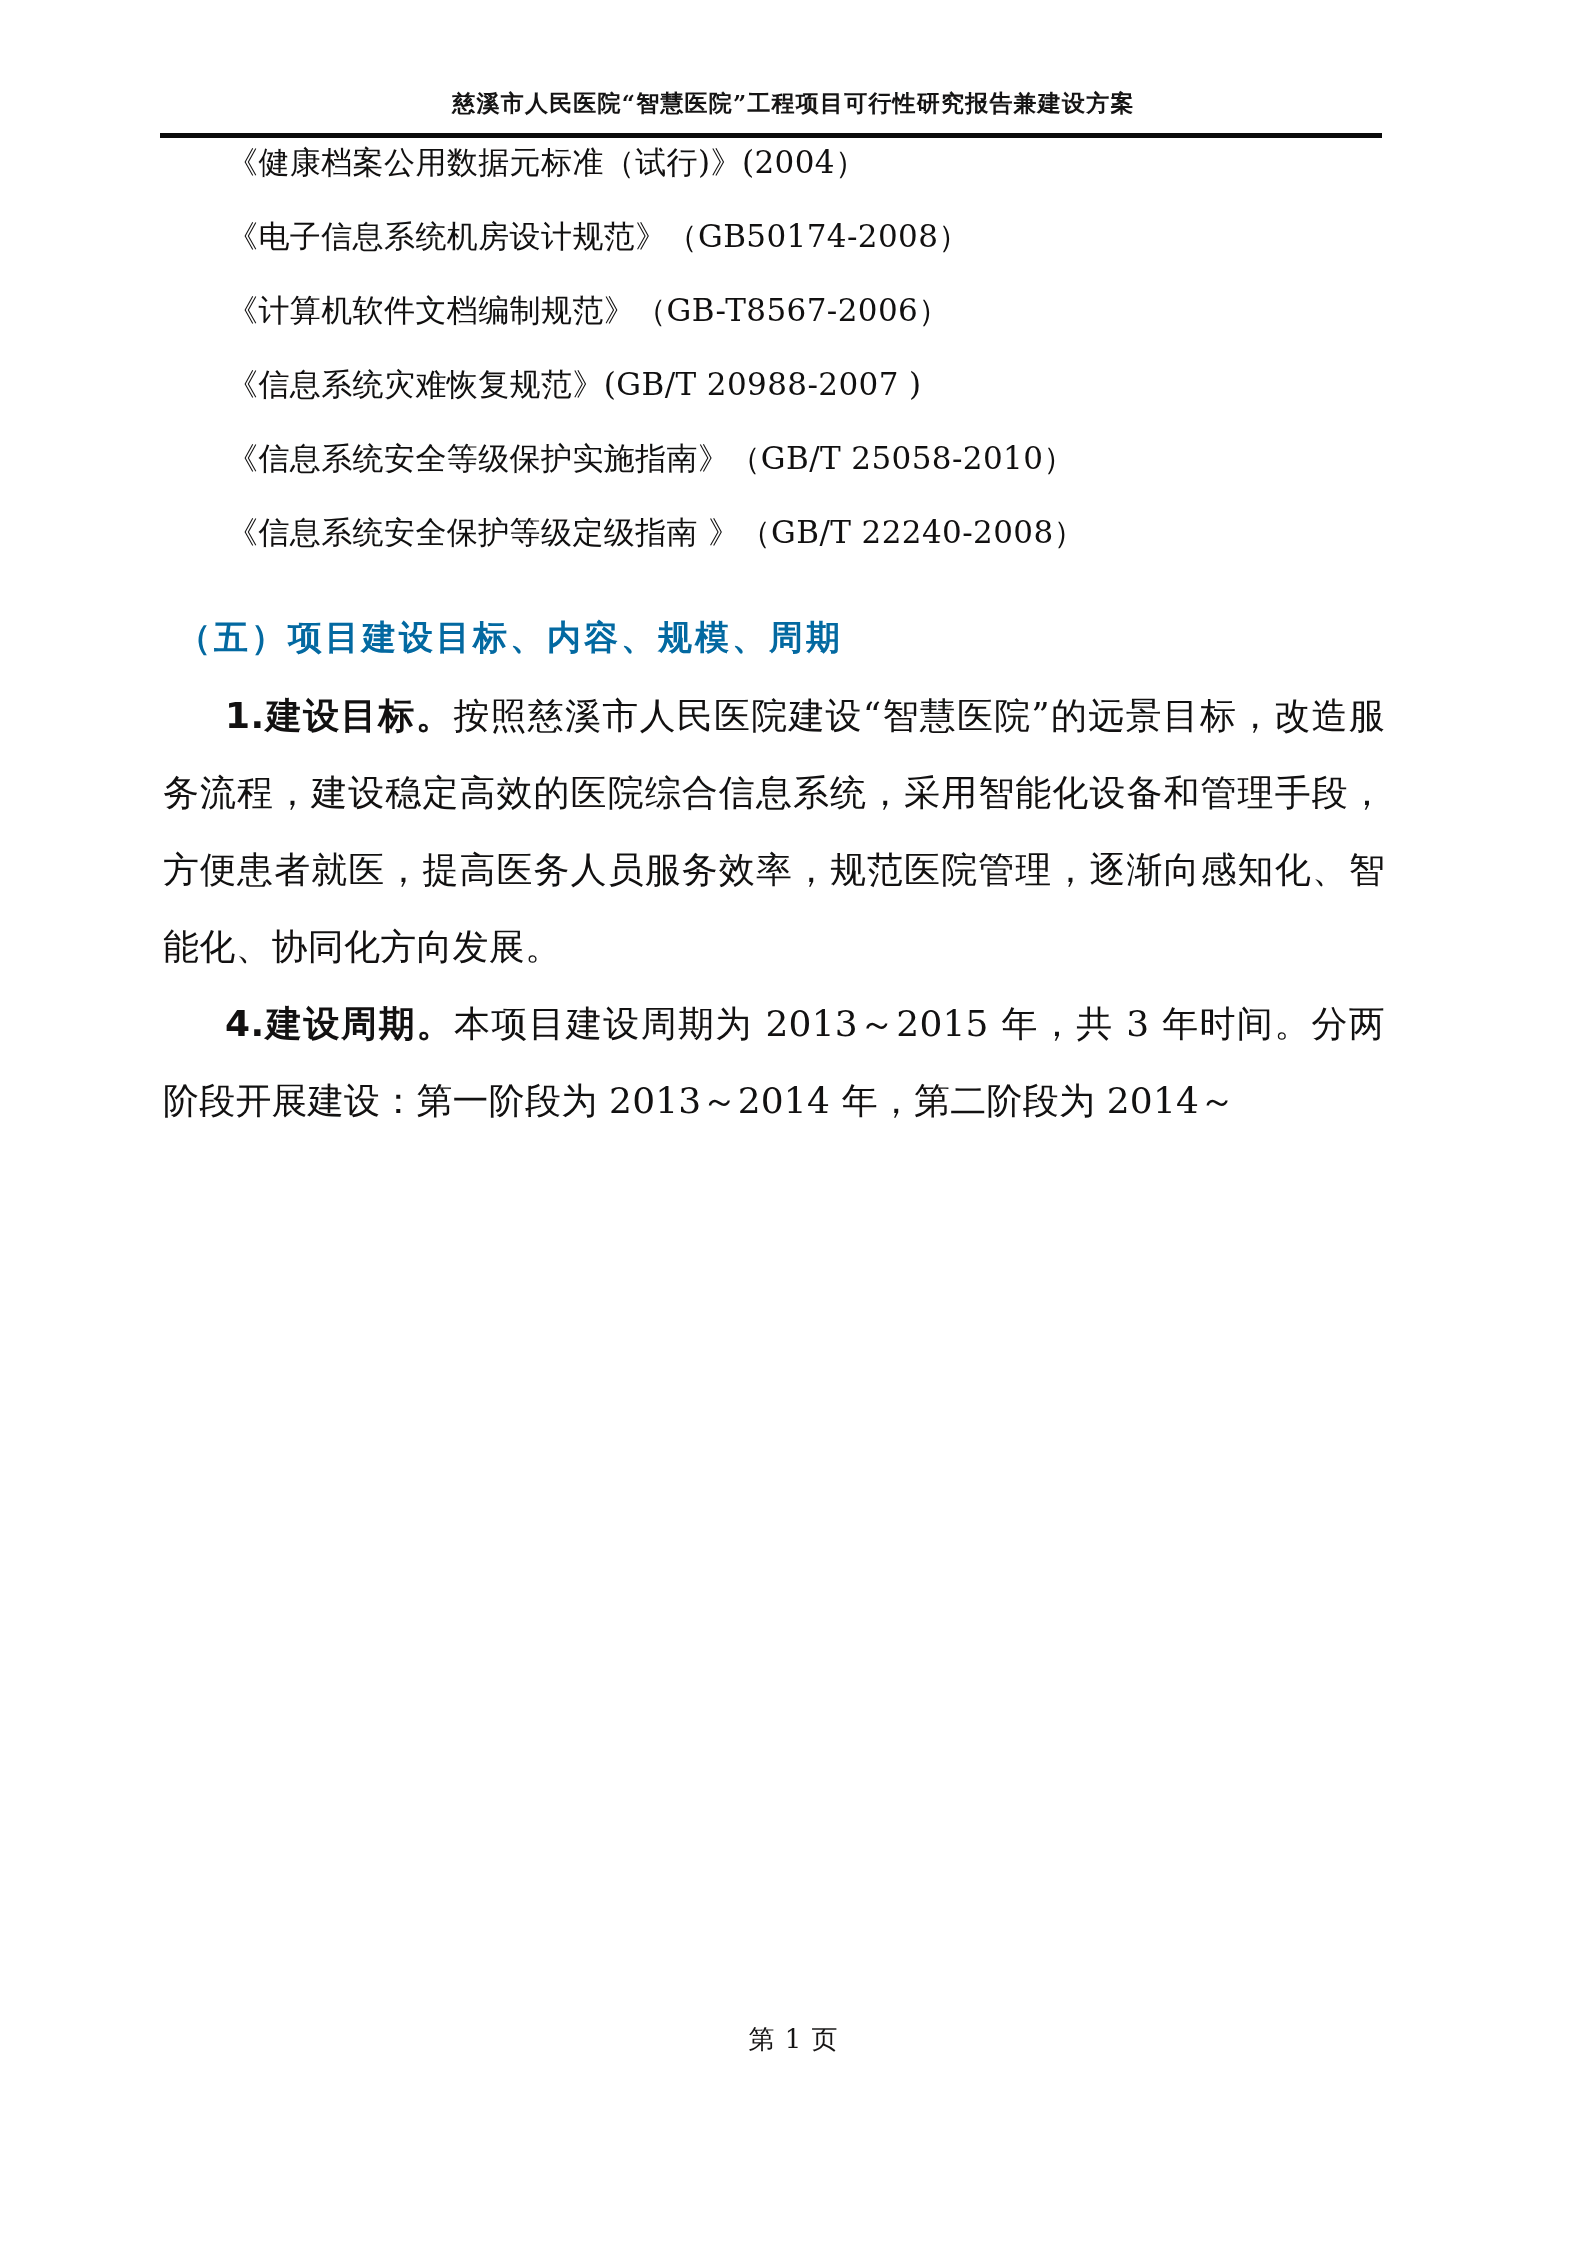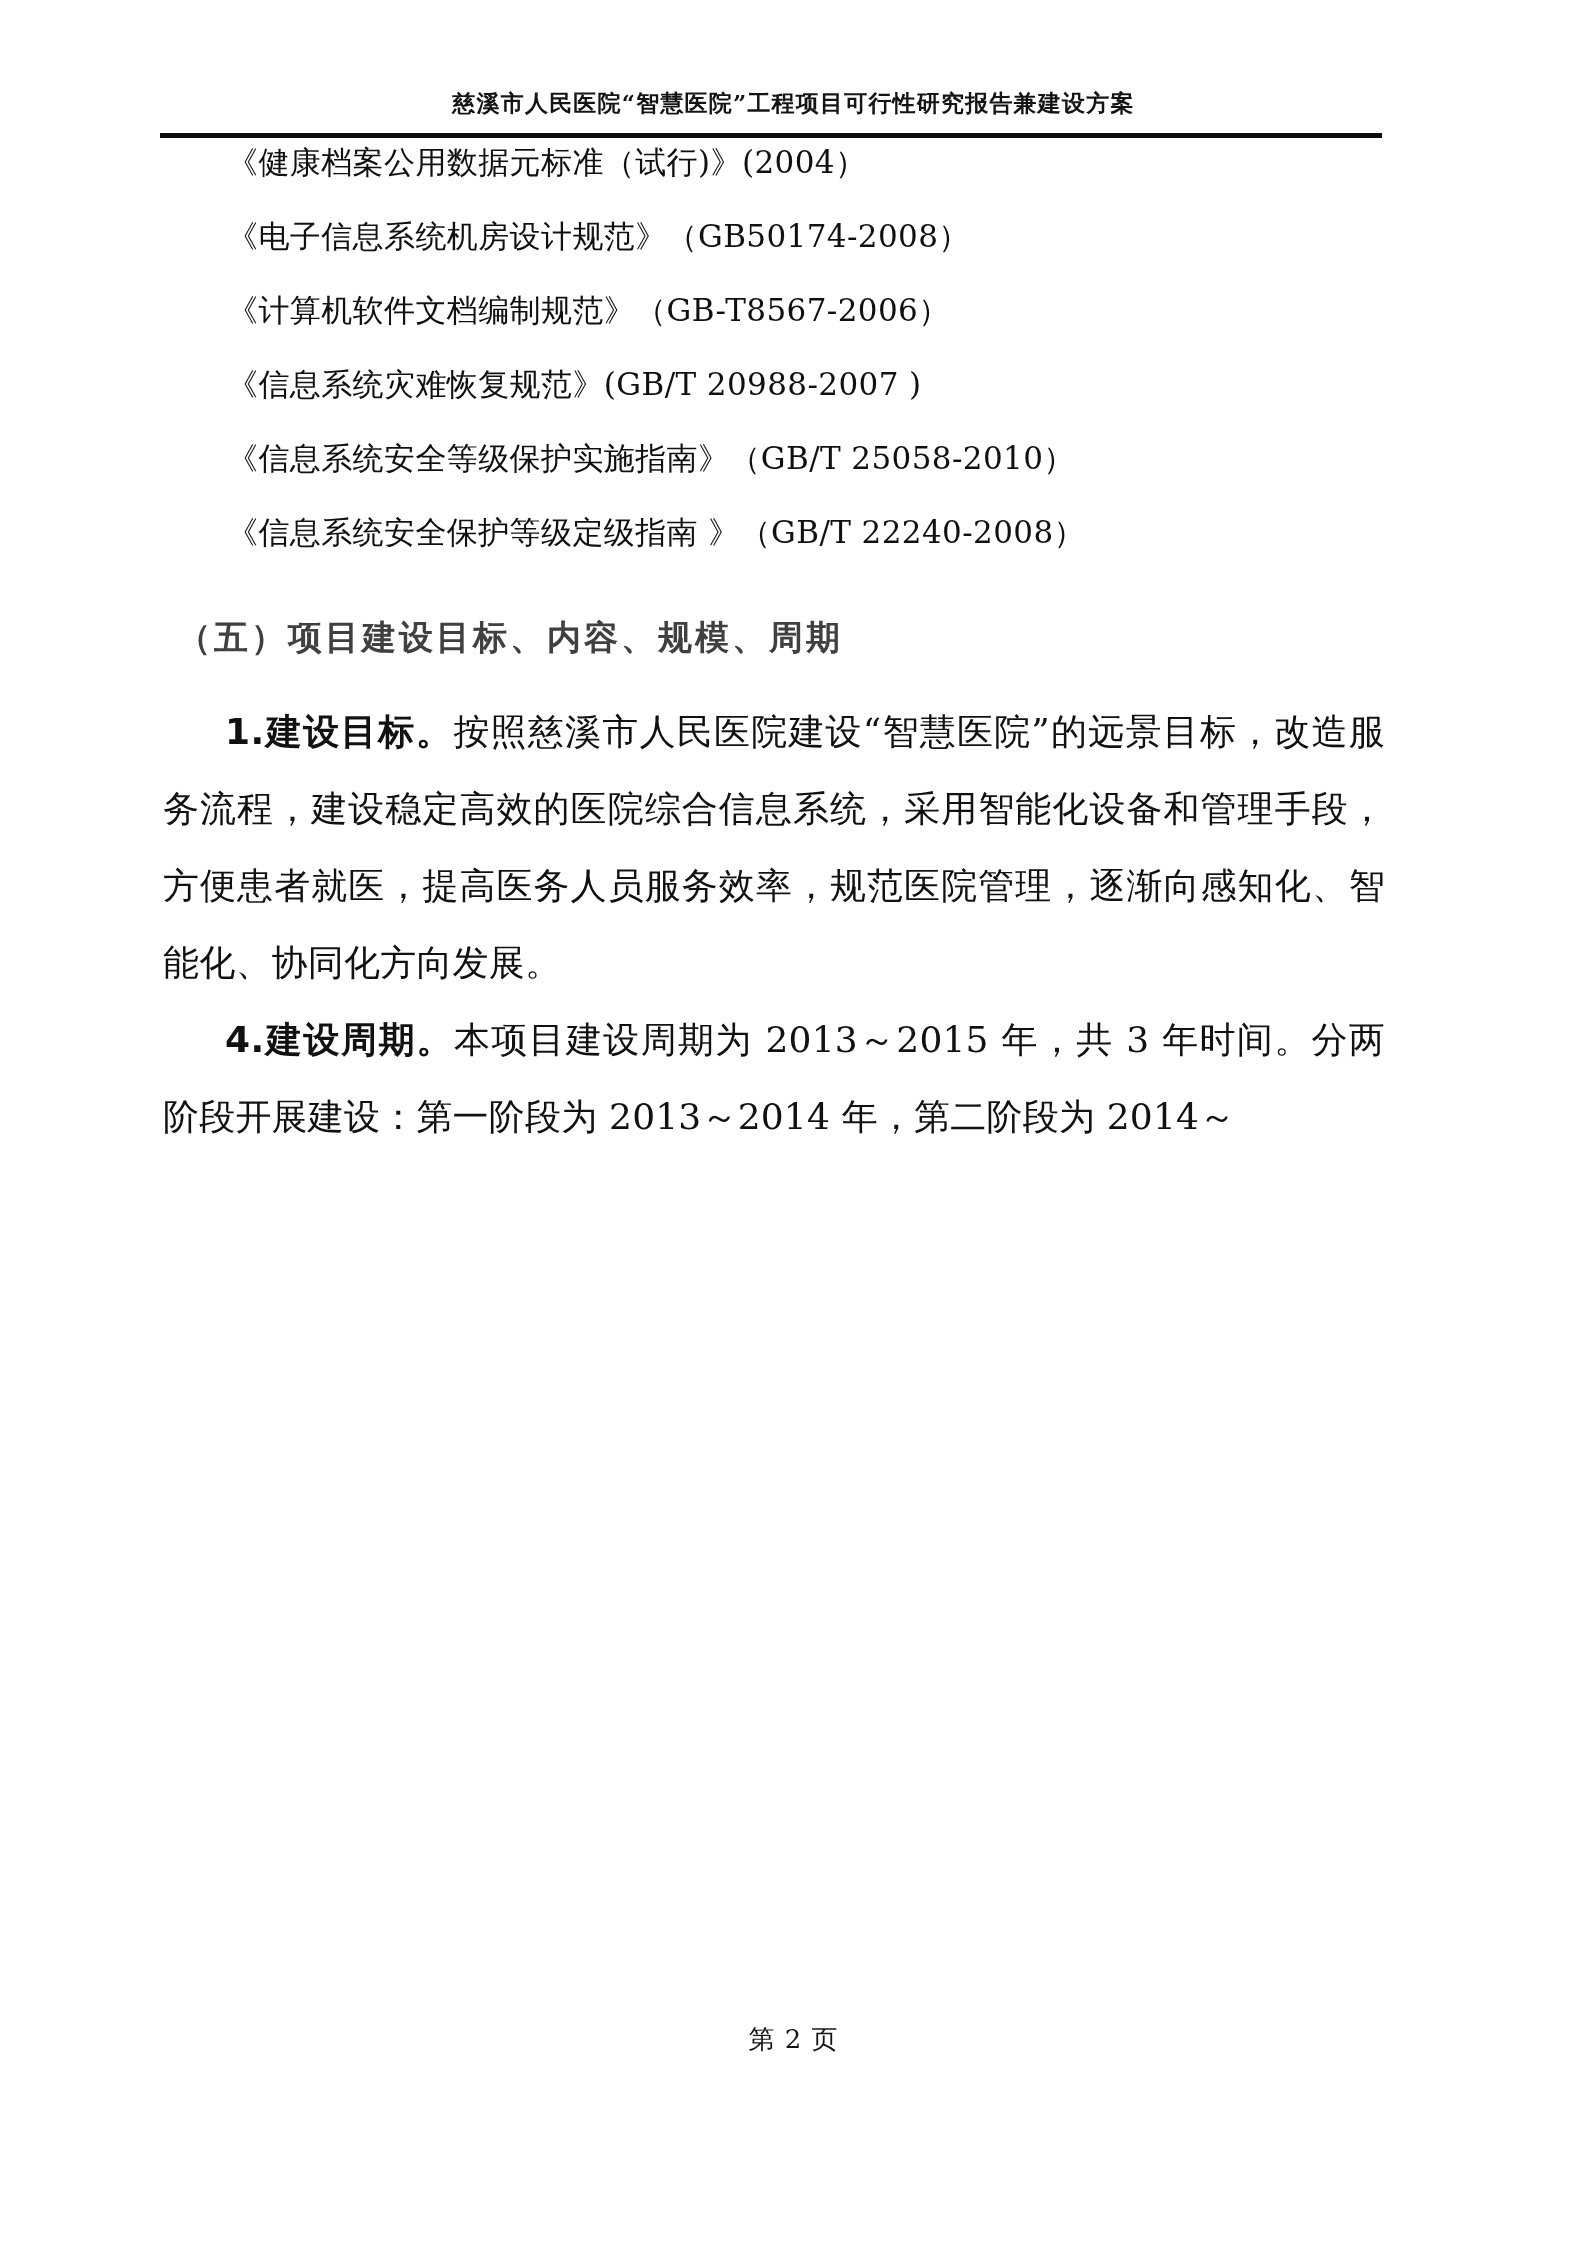--- a/index.html
+++ b/index.html
@@ -67,23 +67,23 @@
     padding-left: 64px;
     white-space: nowrap;
     letter-spacing: 0.4px;
   }
 
   .section-heading {
     font-family: "DejaVu Sans", "Liberation Sans", sans-serif;
     font-size: 34px;
     font-weight: 700;
     letter-spacing: 3px;
-    color: #404040;
+    color: #0369a1;
     margin-top: 46px;
-    margin-bottom: 32px;
+    margin-bottom: 16px;
     padding-left: 14px;
     white-space: nowrap;
   }
 
   .para {
     font-family: "DejaVu Serif", "Liberation Serif", serif;
     font-size: 36px;
     line-height: 77px;
     color: #121111;
     text-align: justify;
@@ -143,16 +143,16 @@
 
     <p class="para para-indent"><span class="lead">1.建设目标。</span><span>按照慈溪市人民医院建设“智慧医院”的远景目标，改造服务流程，建设稳定高效的医院综合信息系统，采用智能化设备和管理手段，方便患者就医，提高医务人员服务效率，规范医院管理，逐渐向感知化、智能化、协同化方向发展。</span></p>
 
 
 
     <p class="para para-indent"><span class="lead">4.建设周期。</span><span>本项目建设周期为 2013～2015 年，共 3 年时间。分两阶段开展建设：第一阶段为 2013～2014 年，第二阶段为 2014～</span></p>
 
   </div>
 
   <div class="footer-zone">
-    <span class="footer-pageno">第 2 页</span>
+    <span class="footer-pageno">第 1 页</span>
   </div>
 
 </div>
 
 </body></html>

